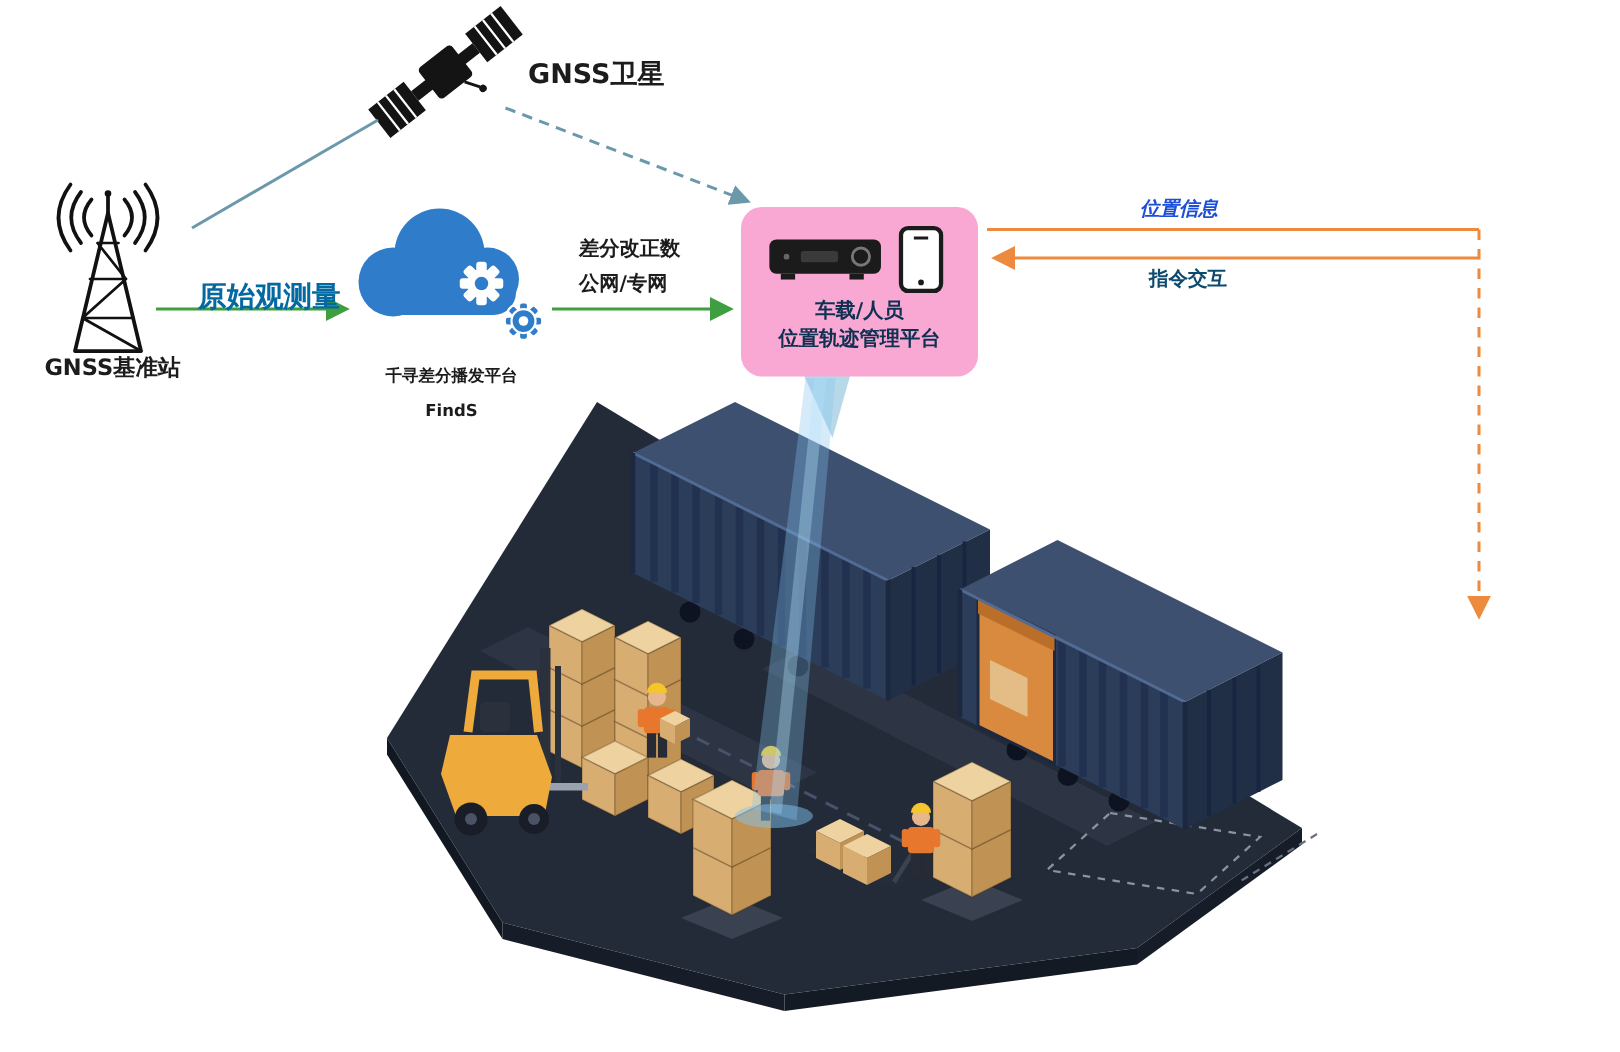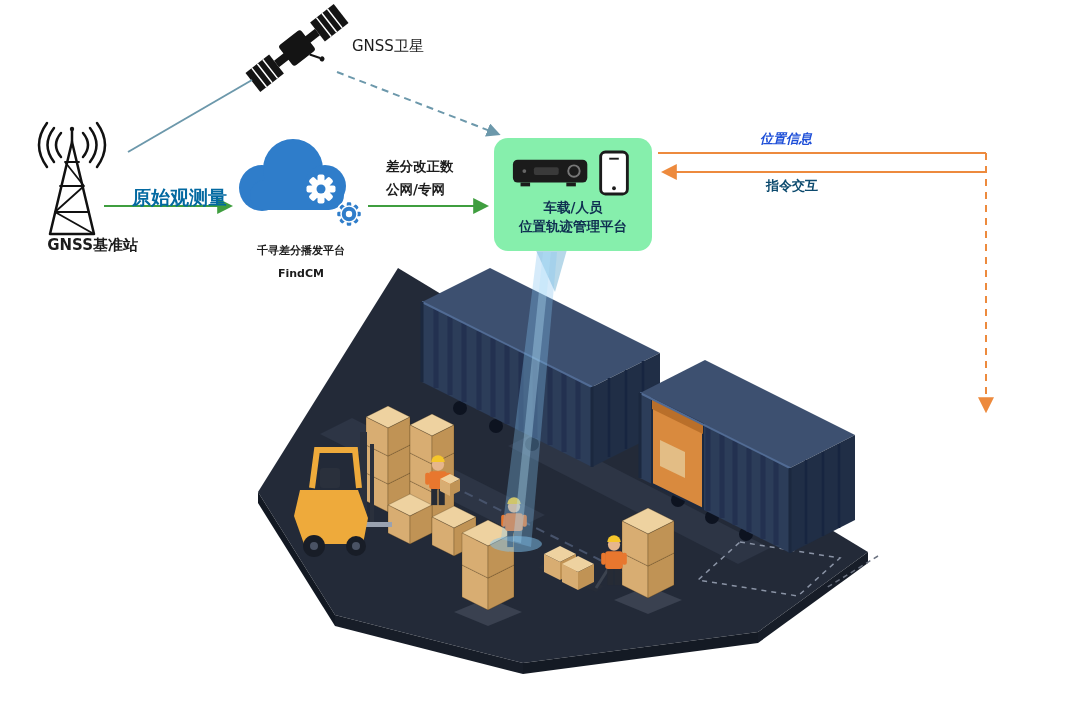--- a/index.html
+++ b/index.html
@@ -2,29 +2,29 @@
 <html><head>
 <meta charset="utf-8">
 <style>
   html,body{margin:0;padding:0;background:#fff;}
   #canvas{
     position:relative;width:1080px;height:701px;background:#ffffff;overflow:hidden;
     font-family:"DejaVu Sans","Liberation Sans",sans-serif;
   }
   #scene{position:absolute;left:0;top:0;width:1080px;height:701px;}
   .lbl{position:absolute;white-space:nowrap;color:#1c1c1c;z-index:3;}
-  .lbl-satellite{left:352px;top:37px;font-size:15px;font-weight:400;}
-  .lbl-base{left:12px;top:236px;width:126px;text-align:right;font-size:15px;font-weight:700;}
+  .lbl-satellite{left:352px;top:37px;font-size:18px;font-weight:700;}
+  .lbl-base{left:12px;top:236px;width:126px;text-align:center;font-size:15px;font-weight:700;}
   .lbl-raw{left:132px;top:185px;font-size:19px;font-weight:600;color:#0369a1;}
   .lbl-cloud{left:220px;top:239px;width:162px;text-align:center;font-size:11px;font-weight:700;line-height:23px;}
   .lbl-corr{left:386px;top:155px;width:102px;text-align:left;font-size:13.5px;font-weight:700;line-height:23px;}
   .lbl-pos{left:760px;top:130px;font-size:13px;font-weight:600;color:#1d4ed8;font-style:italic;}
   .lbl-cmd{left:766px;top:177px;font-size:13px;font-weight:600;color:#0c4a6e;}
   .callout{
-    position:absolute;background:#86efac;border-radius:14px;z-index:2;
+    position:absolute;background:#f9a8d4;border-radius:14px;z-index:2;
     display:flex;flex-direction:column;align-items:center;
     color:#0f3051;font-weight:700;
   }
   .callout .c-line{line-height:19px;}
   #terminal-box{left:494px;top:138px;width:158px;height:113px;font-size:13.5px;padding-top:10px;box-sizing:border-box;}
   #finds-box{left:878px;top:424px;width:184px;height:138px;font-size:14px;padding-top:10px;box-sizing:border-box;}
   #finds-box .c-line{line-height:21px;}
 </style>
 </head>
 <body>
@@ -239,21 +239,21 @@
       <polygon points="543,252 551,252 521,543 513,541" fill="rgba(180,225,250,0.35)"></polygon>
       <ellipse cx="516" cy="544" rx="26" ry="8" fill="rgba(130,195,240,0.5)"></ellipse>
     </g>
   </svg>
 
   <div class="lbl lbl-satellite">GNSS卫星</div>
   <div class="lbl lbl-base">GNSS基准站</div>
   <div class="lbl lbl-raw">原始观测量</div>
   <div class="lbl lbl-cloud">
     <div>千寻差分播发平台</div>
-    <div>FindCM</div>
+    <div>FindS</div>
   </div>
   <div class="lbl lbl-corr">
     <div>差分改正数</div>
     <div>公网/专网</div>
   </div>
   <div class="lbl lbl-pos">位置信息</div>
   <div class="lbl lbl-cmd">指令交互</div>
 
   <div id="terminal-box" class="callout">
     <svg width="124" height="50" viewBox="0 0 130 52">

